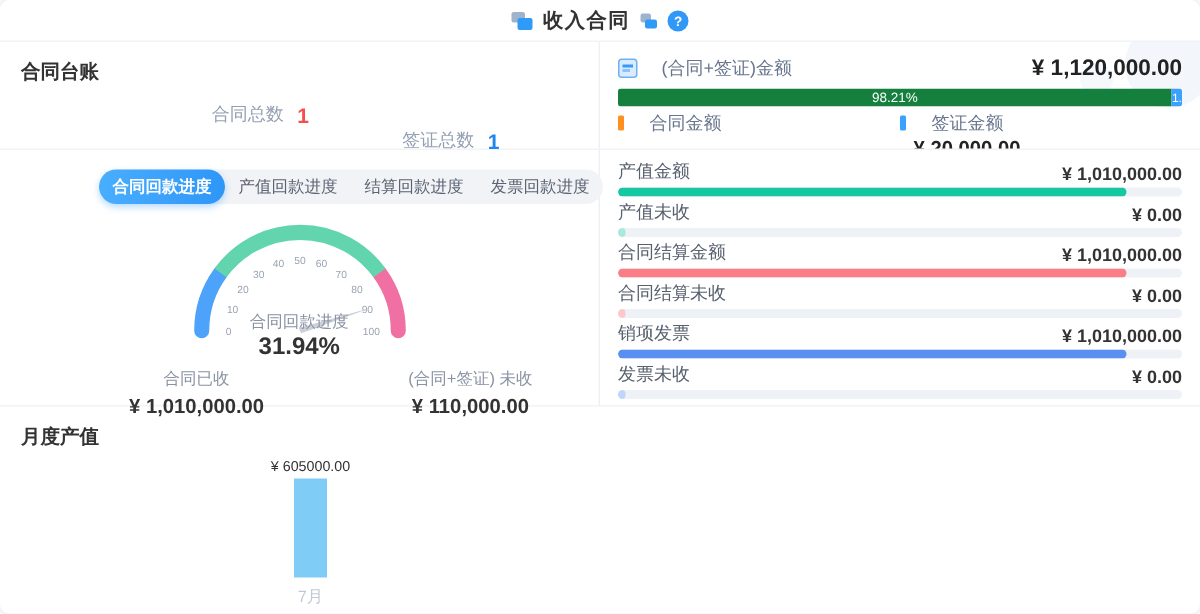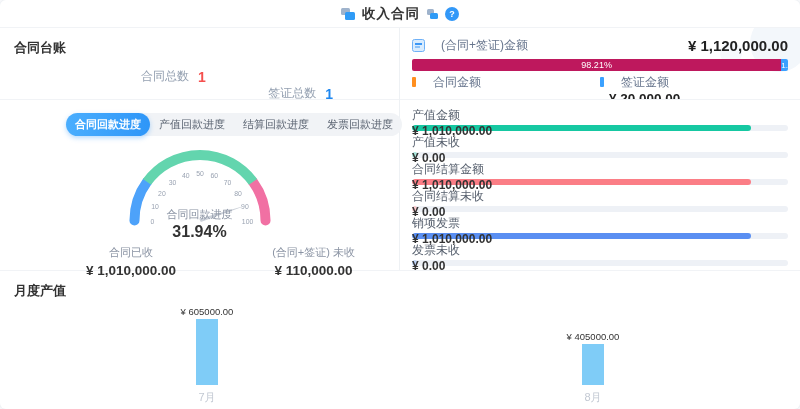--- a/index.html
+++ b/index.html
@@ -61,21 +61,21 @@
   .sum-bar .seg { height:100%; display:flex; align-items:center; justify-content:center; color:#fff; font-size:9px; overflow:hidden; white-space:nowrap; }
   .sum-legend { display:flex; margin-top:4px; position:relative; }
   .leg-col { width:50%; }
   .leg-top { display:flex; align-items:center; gap:17px; height:14px; }
   .swatch { width:4px; height:10px; border-radius:1px; }
   .leg-lbl { font-size:12px; color:#67758d; }
   .leg-val { font-size:13.5px; font-weight:bold; color:#222; margin:2px 0 0 9px; }
 
   
   .plist { padding:7px 12px 0; }
-  .pl-row { display:flex; justify-content:space-between; align-items:flex-start; height:16px;flex-direction:column; }
+  .pl-row { display:flex; justify-content:space-between; align-items:flex-end; height:16px; }
   .pl-lbl { font-size:12px; color:#57606e; }
   .pl-val { font-size:12px; font-weight:bold; color:#333; }
   .pl-track { height:6px; background:#eef1f6; border-radius:3px; margin:2px 0 3px; overflow:hidden; }
   .pl-fill { height:100%; border-radius:3px; }
 
   
   .monthly { height:139px; border-top:1px solid #f1f3f6; padding:11px 14px 0; }
   .chart { display:flex; height:103px; margin-top:2px; }
   .bar-col { width:50%; display:flex; flex-direction:column; align-items:center; justify-content:flex-end; }
   .bar-area { display:flex; flex-direction:column; align-items:center; justify-content:flex-end; height:83px; }
@@ -168,21 +168,21 @@
 
       <div class="summary">
         <span class="deco1"></span>
         <span class="deco2"></span>
         <div class="sum-row1">
           <span class="amt-ic"></span>
           <span class="sum-lbl">(合同+签证)金额</span>
           <span class="sum-total">¥ 1,120,000.00</span>
         </div>
         <div class="sum-bar">
-          <div class="seg" style="width: 98.21%; background-color: #be185d;">98.21%</div>
+          <div class="seg" style="width: 98.21%; background-color: #15803d;">98.21%</div>
           <div class="seg" style="flex: 1 1 0%; font-size: 8px; background-color: rgb(59, 161, 255);">1.</div>
         </div>
         <div class="sum-legend">
           <div class="leg-col">
             <div class="leg-top">
               <span class="swatch" style="background-color: rgb(255, 143, 31);"></span>
               <span class="leg-lbl">合同金额</span>
             </div>
           </div>
           <div class="leg-col">
@@ -264,23 +264,16 @@
   <div class="monthly">
     <div class="sec-title">月度产值</div>
     <div class="chart">
       <div class="bar-col">
         <div class="bar-area">
           <div class="bar-vlbl">¥ 605000.00</div>
           <div class="vbar" style="height: 79%; background-color: rgb(127, 204, 247);"></div>
         </div>
         <div class="bar-mlbl">7月</div>
       </div>
-      <div class="bar-col">
-        <div class="bar-area">
-          <div class="bar-vlbl">¥ 405000.00</div>
-          <div class="vbar" style="height: 50%; background-color: rgb(127, 204, 247);"></div>
-        </div>
-        <div class="bar-mlbl">8月</div>
-      </div>
     </div>
   </div>
 
 </div>
 
 </body></html>

